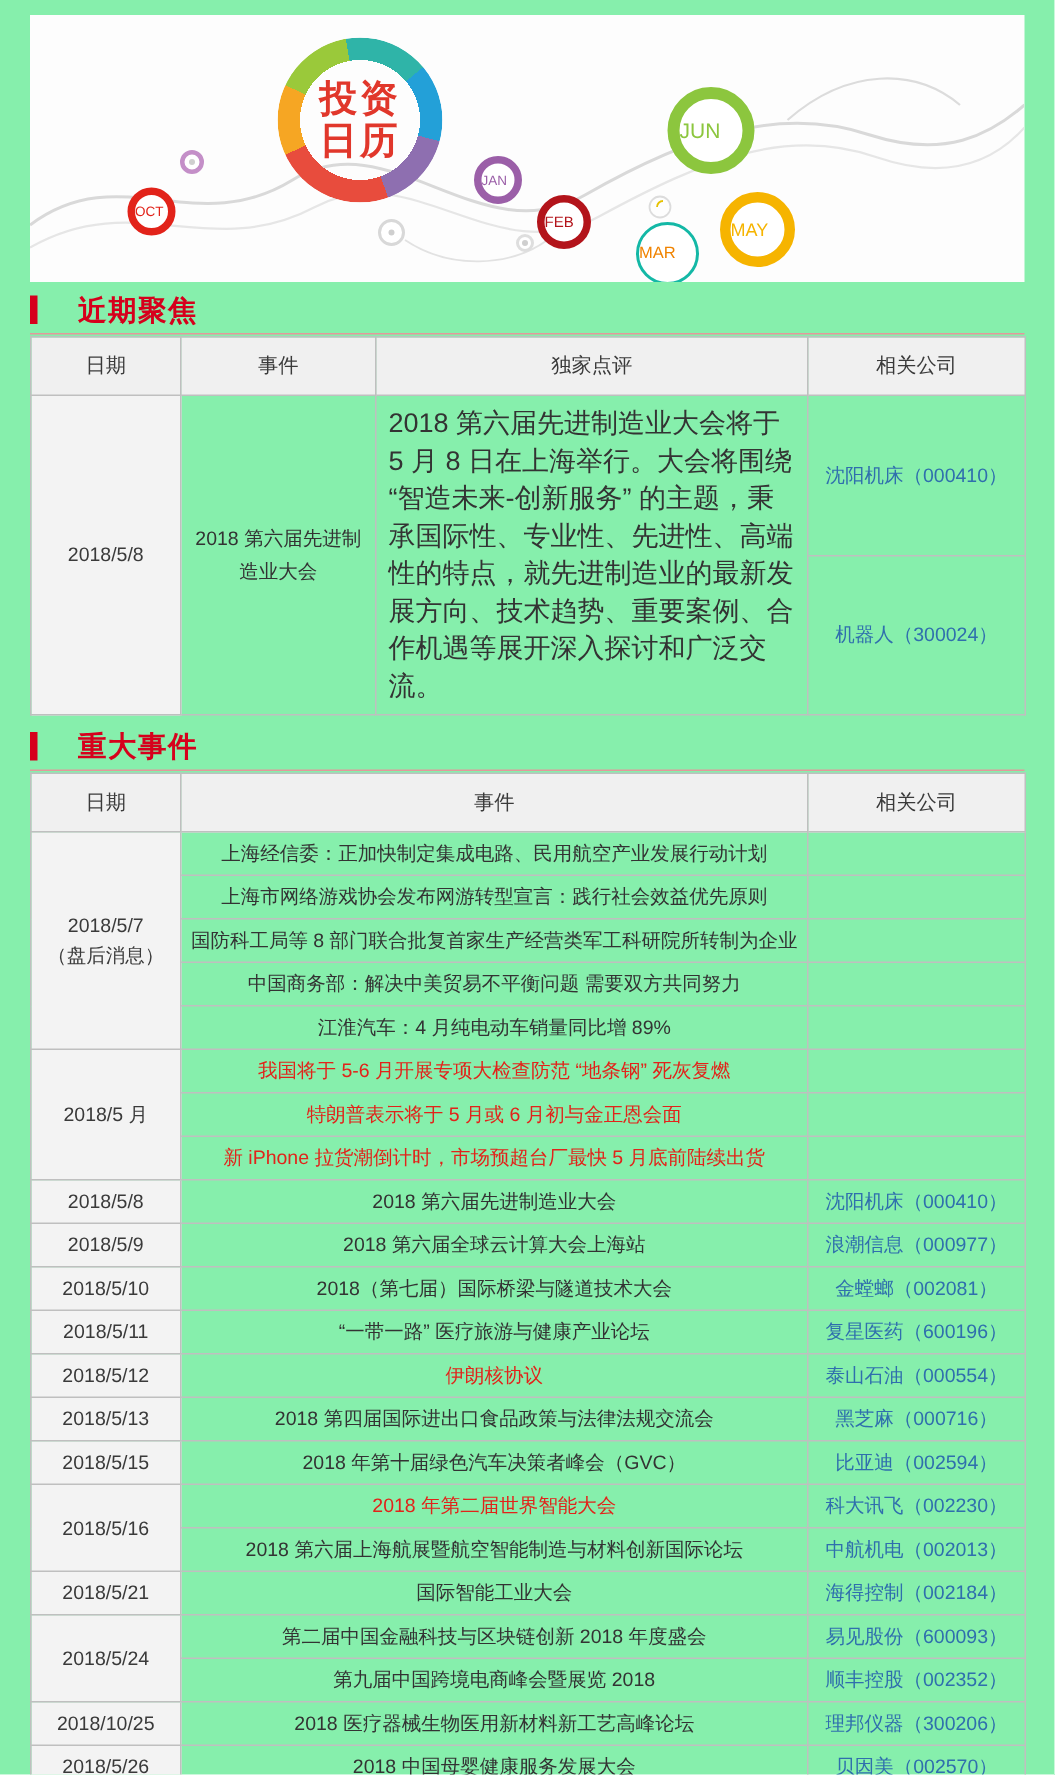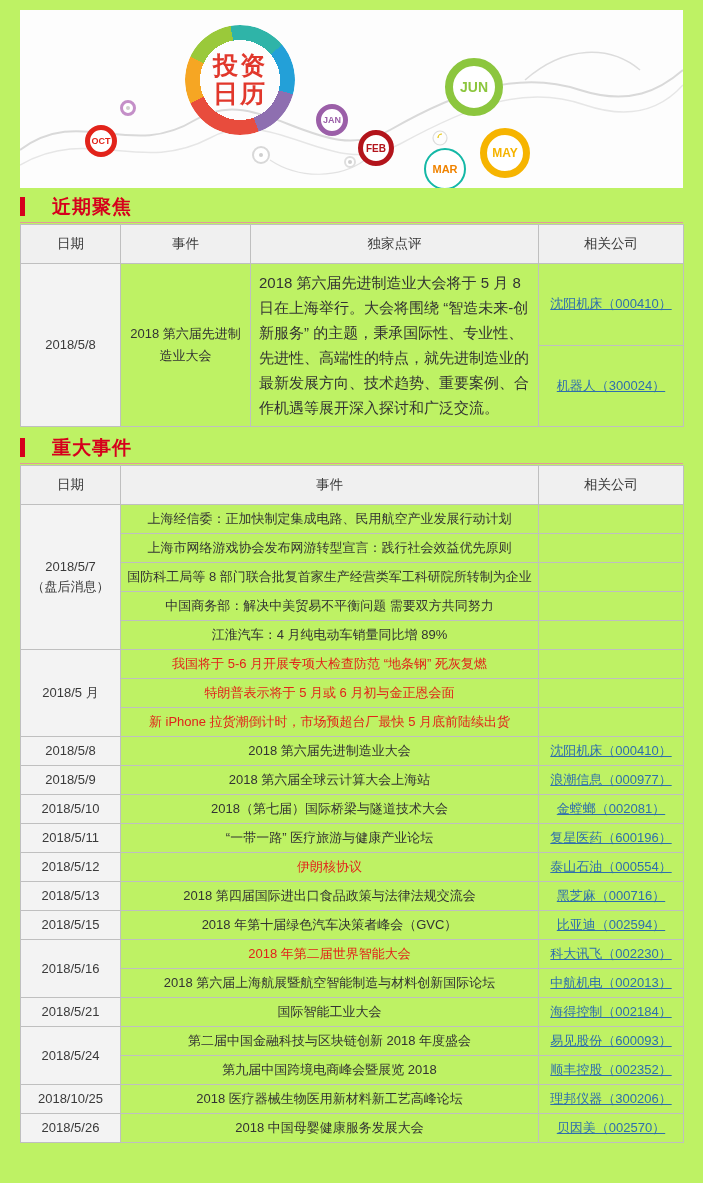--- a/index.html
+++ b/index.html
@@ -13,21 +13,21 @@
     font-family: "Liberation Sans", sans-serif;
     color: #333;
     overflow: hidden;
   }
   .page {
     position: relative;
     width: 703px;
     height: 1183px;
     box-sizing: border-box;
     padding: 10px 20px 0 20px;
-    background: #bef264;
+    background: #86efac;
   }
 
   
   .banner {
     position: relative;
     height: 178px;
     background: #fdfdfd;
     overflow: hidden;
   }
   .banner-wave {
@@ -74,23 +74,23 @@
     line-height: 28px;
     color: #e1372b;
     letter-spacing: 2px;
   }
   .month-bubble {
     position: absolute;
     border-radius: 50%;
     background: #fff;
     display: flex;
     align-items: center;
-    justify-content: center;
+    justify-content: flex-start;
     font-family: "Liberation Sans", sans-serif;
-    font-weight: bold;
+    font-weight: normal;
     box-sizing: border-box;
   }
   .mini-circle {
     position: absolute;
     border-radius: 50%;
     background: #fff;
     box-sizing: border-box;
   }
   .mini-circle .dot {
     position: absolute;
@@ -151,27 +151,26 @@
     background: #f3f3f3;
     color: #3a3a3a;
     font-size: 13px;
   }
   .focus-table td.event-cell {
     font-size: 13px;
     line-height: 22px;
   }
   .focus-table td.comment-cell {
     text-align: left;
-    font-size: 15px;
+    font-size: 18px;
     line-height: 25px;
     padding: 6px 8px;
   }
   .company-link {
     color: #2f6fad;
-    text-decoration: underline;
     font-size: 13px;
     white-space: nowrap;
   }
   .events-table td.ev {
     font-size: 13px;
     line-height: 20px;
   }
   .events-table td.ev.red,
   .focus-table td.ev.red {
     color: #e2231a;

